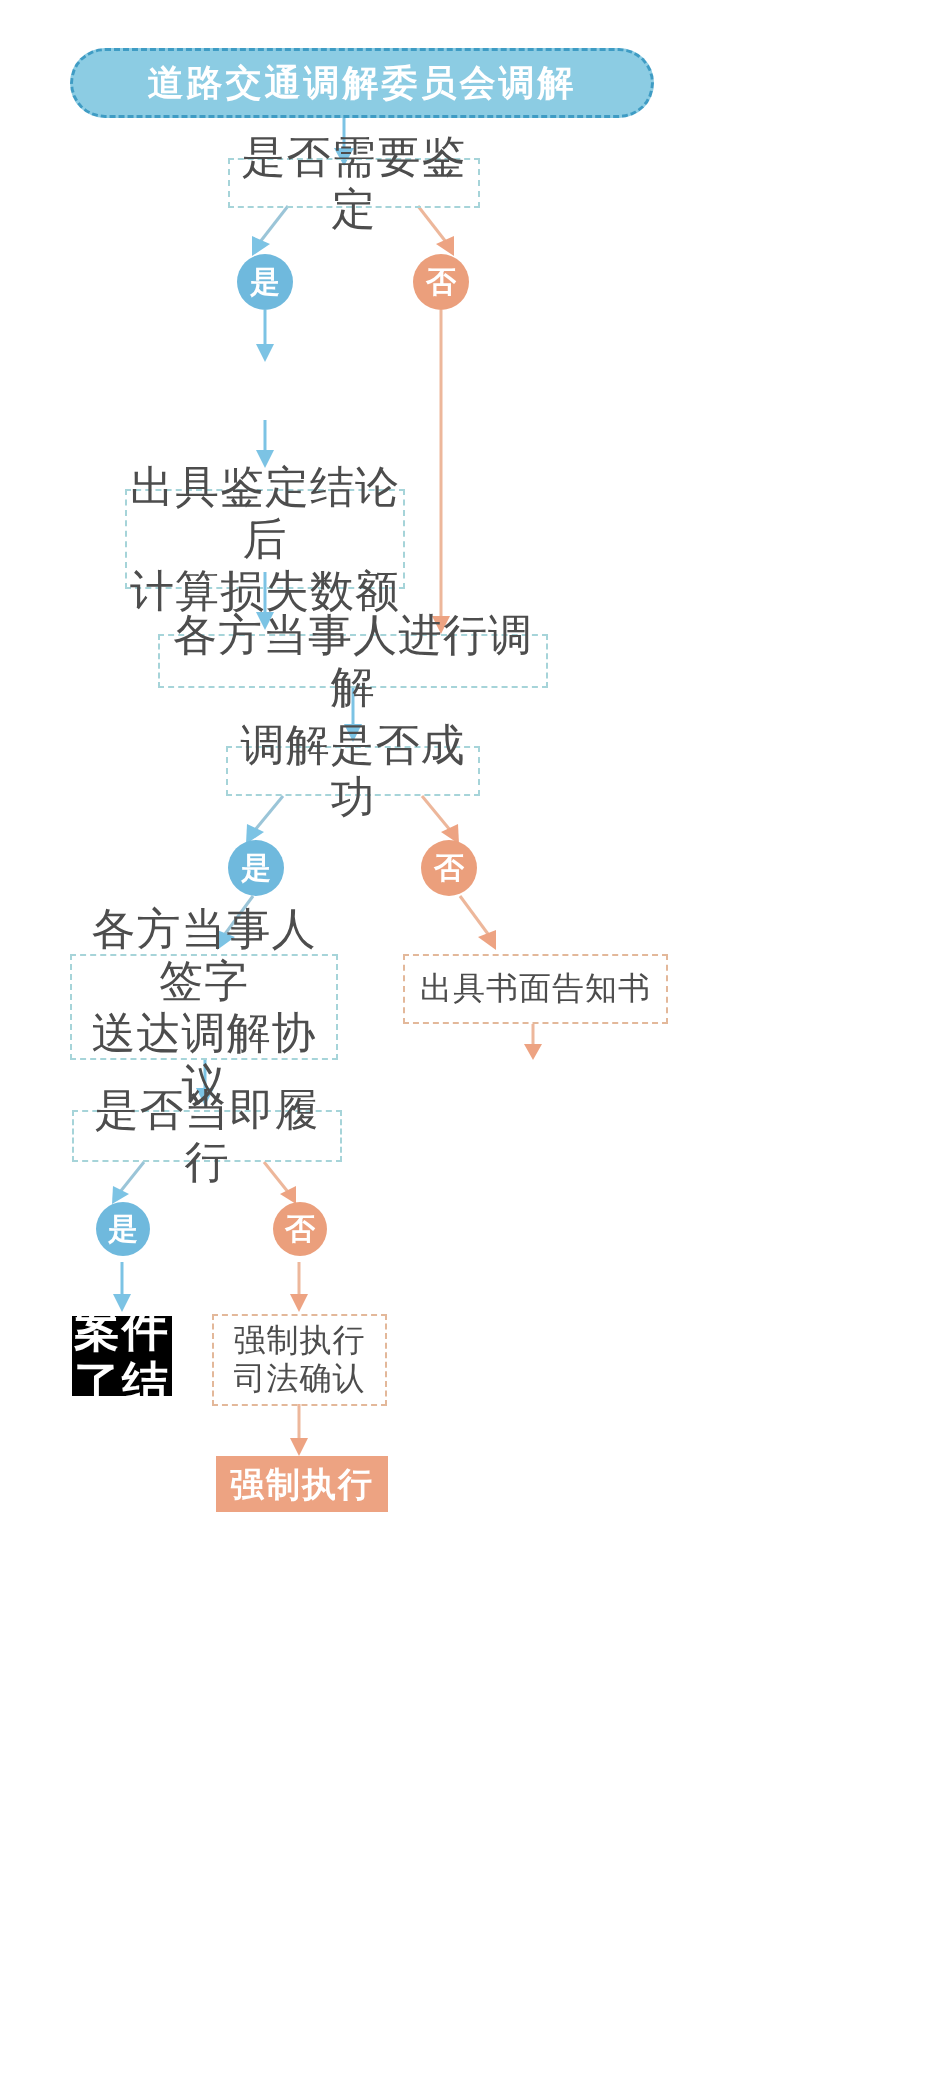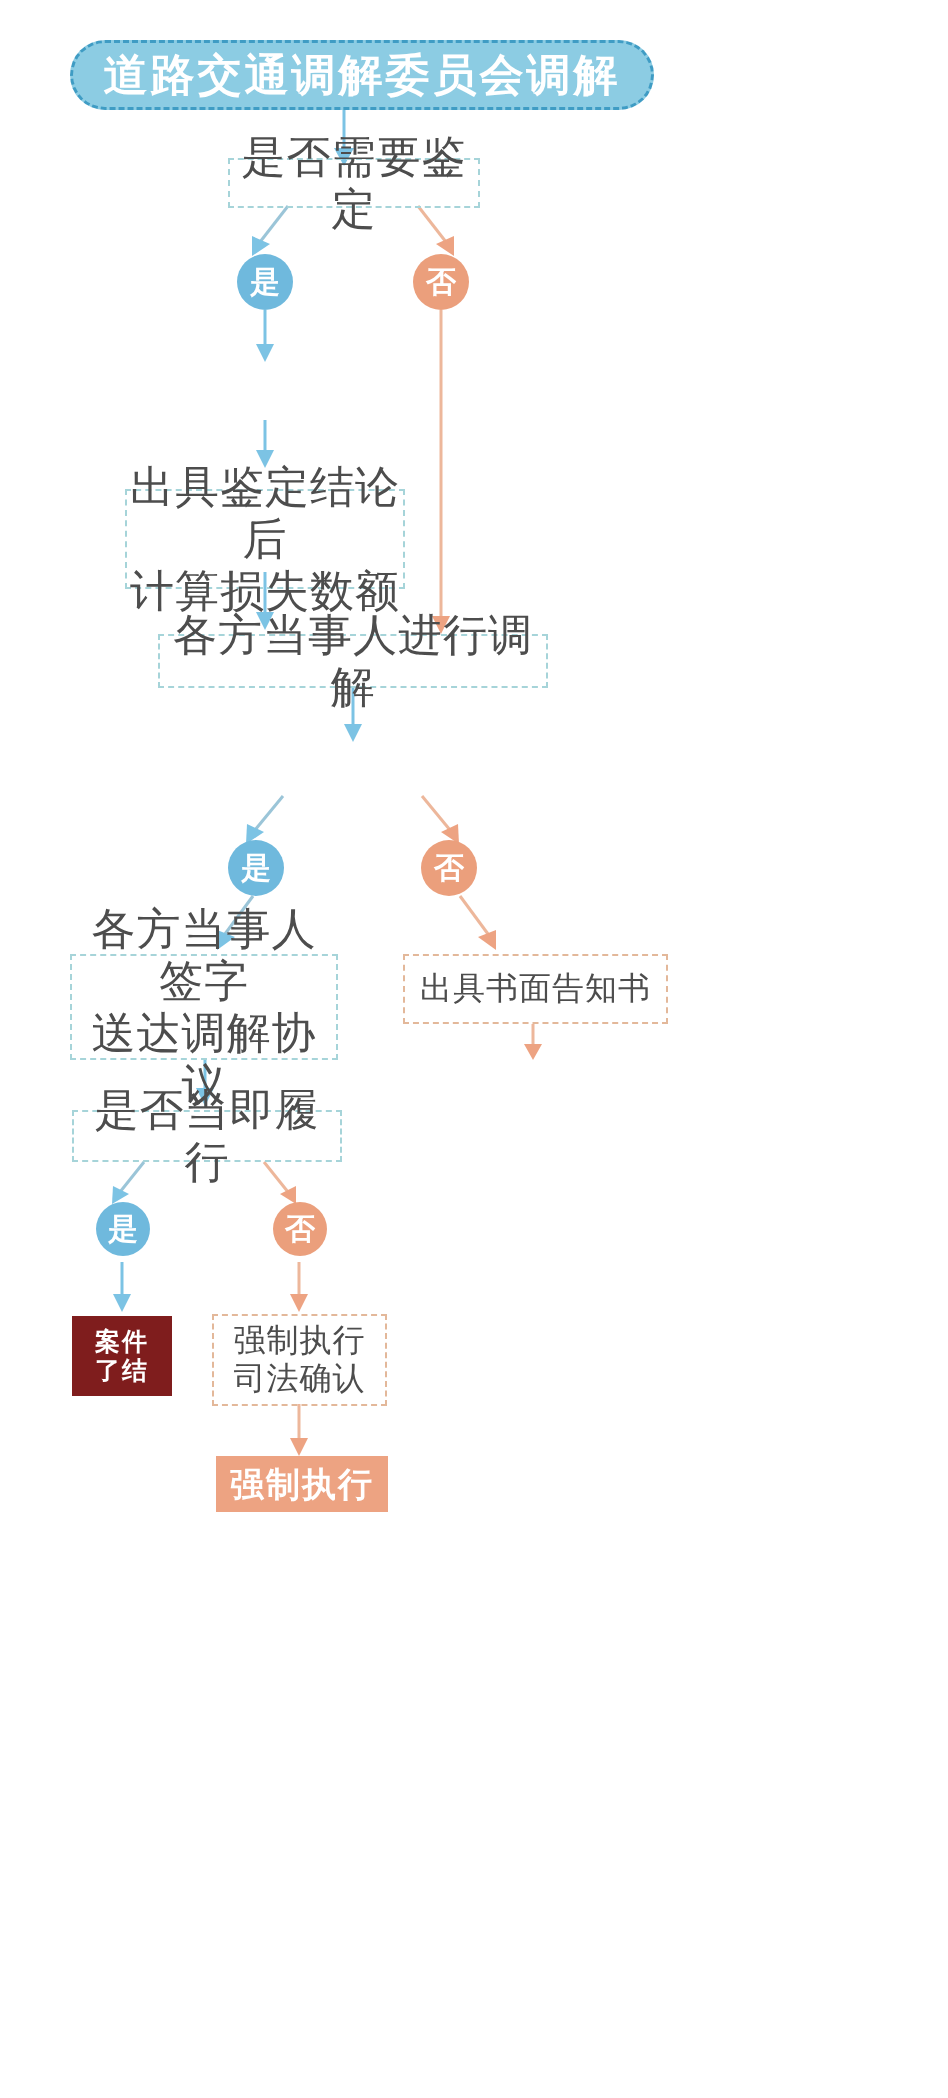--- a/index.html
+++ b/index.html
@@ -24,42 +24,43 @@
     text-align:center;
     line-height:1.18;
     white-space:pre-line;
     letter-spacing:1px;
   }
   .title-pill{
     border-radius:40px;
     background:#8ccce3;
     border:3px dashed #3f9cc4;
     color:#ffffff;
-    font-size:44px;
+    font-size:36px;
     font-weight:700;
     letter-spacing:3px;
+    margin-top:8px;
   }
   .box-teal{
     border:2px dashed #a6d4d9;
     color:#4d4d4d;
     background:transparent;
     font-size:44px;
     font-weight:400;
   }
   .box-orange{
     border:2px dashed #e3b89a;
     color:#4d4d4d;
     background:transparent;
     font-size:32px;
     font-weight:400;
   }
   .fill-blue{
-    background:#7f1d1d;
-    color:#ffffff;
-    font-size:25px;
+    background:#000000;
+    color:#ffffff;
+    font-size:46px;
     font-weight:700;
     border:none;
     letter-spacing:2px;
   }
   .fill-orange{
     background:#eda382;
     color:#ffffff;
     font-size:34px;
     font-weight:700;
     border:none;
@@ -228,20 +229,21 @@
   <div class="badge badge-yes" style="left:237px;top:254px;width:56px;height:56px;">是</div>
 
   <div class="badge badge-no" style="left:413px;top:254px;width:56px;height:56px;">否</div>
 
 
   <div class="node box-teal" style="left:125px;top:472px;width:280px;height:100px;margin-top:17px;">出具鉴定结论后
 计算损失数额</div>
 
   <div class="node box-teal" style="left:158px;top:634px;width:390px;height:54px;">各方当事人进行调解</div>
 
+  <div class="node box-teal" style="left:226px;top:746px;width:254px;height:50px;">调解是否成功</div>
 
   <div class="badge badge-yes" style="left:228px;top:840px;width:56px;height:56px;">是</div>
 
   <div class="badge badge-no" style="left:421px;top:840px;width:56px;height:56px;">否</div>
 
   <div class="node box-teal" style="left:70px;top:954px;width:268px;height:106px;">各方当事人签字
 送达调解协议</div>
 
   <div class="node box-orange" style="left:403px;top:954px;width:265px;height:70px;">出具书面告知书</div>
 

